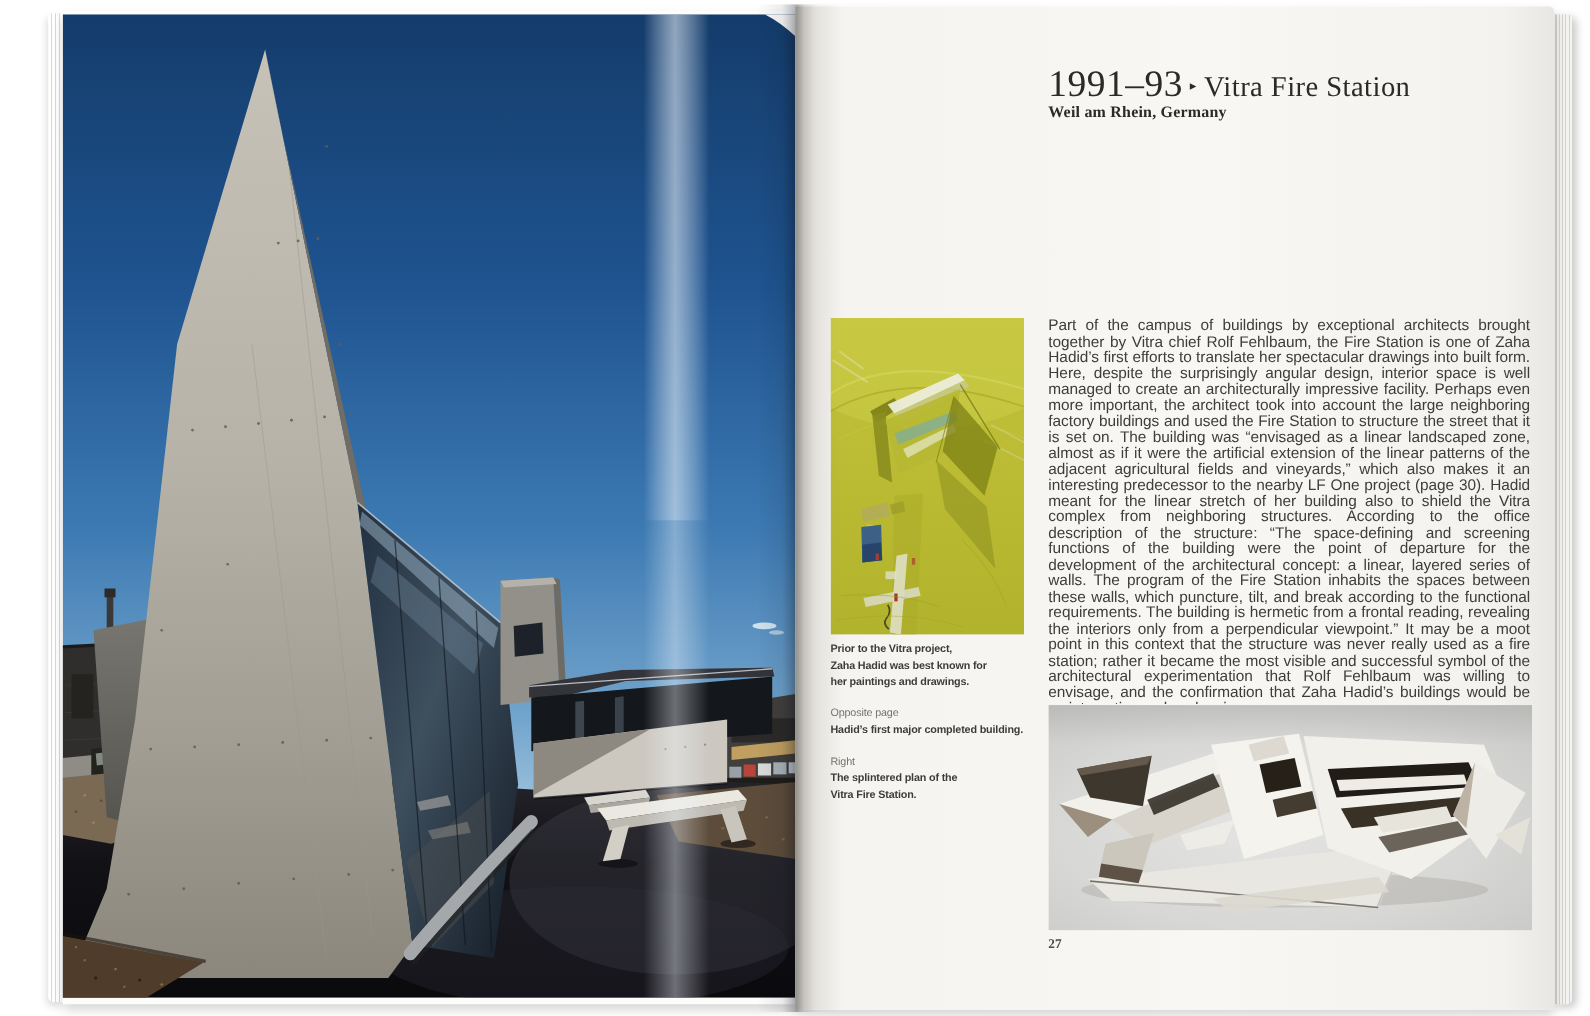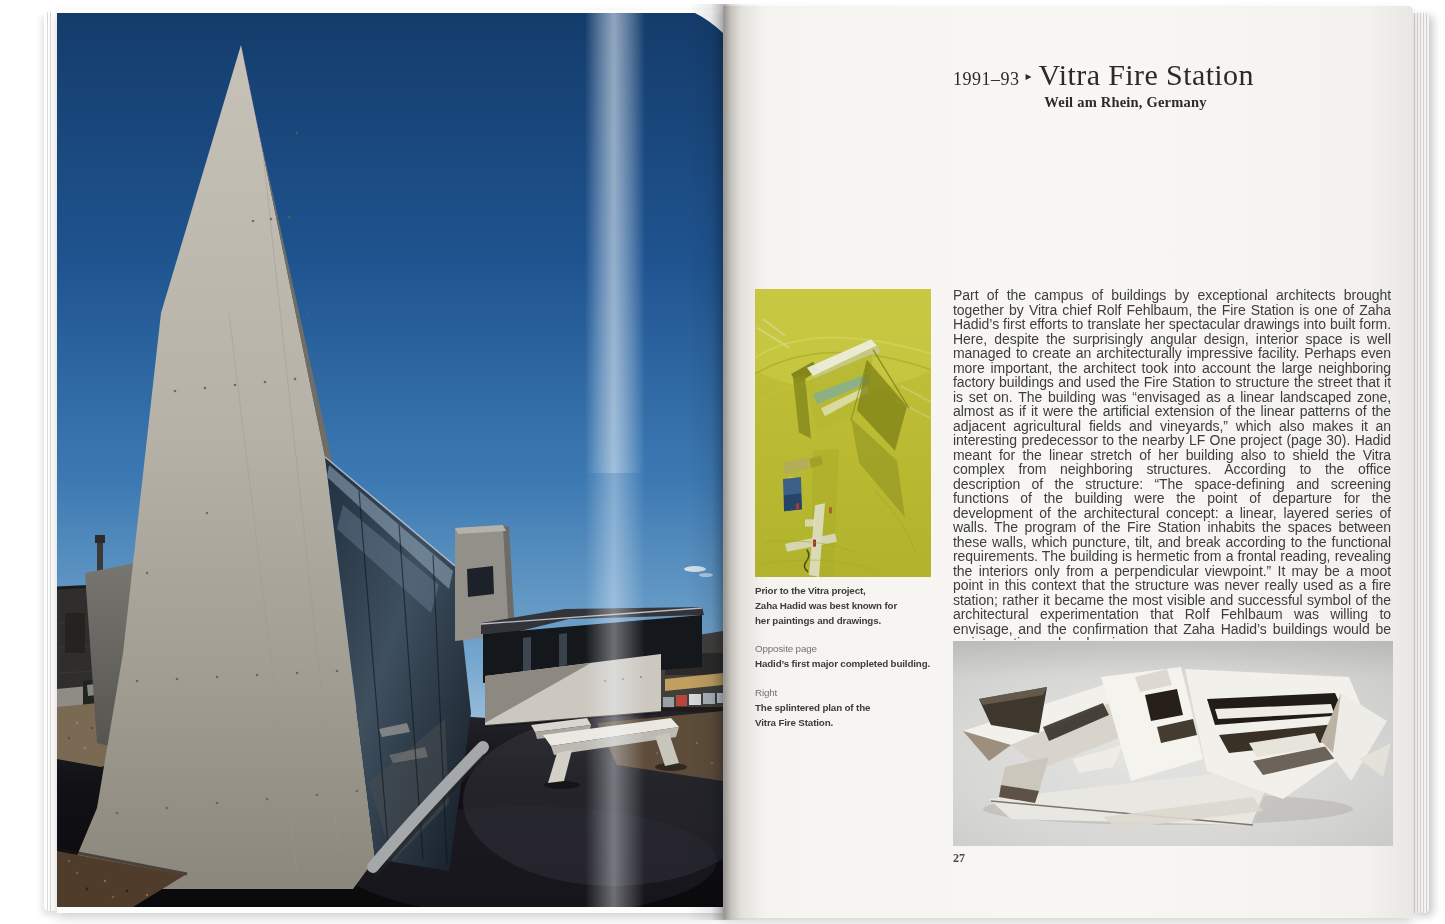--- a/index.html
+++ b/index.html
@@ -24,24 +24,24 @@
     border-radius:0 5px 5px 0; box-shadow:0 5px 10px rgba(0,0,0,.16);
     background:linear-gradient(90deg,#d9d7d2 0px,#eceae6 16px,#f5f4f1 46px,#f8f7f4 55%,#f3f2ef 93%,#e9e7e3 100%); }
 
   .gutter-shade { position:absolute; left:688px; top:4px; width:88px; height:916px; z-index:6; pointer-events:none;
     background:linear-gradient(90deg, rgba(12,16,26,0) 0%, rgba(12,16,26,.08) 26%, rgba(12,16,26,.28) 39%,
       rgba(35,32,28,.36) 41%, rgba(86,80,72,.20) 49%, rgba(130,125,117,.08) 62%, rgba(245,244,241,0) 86%); }
 
   
   .title-row { position:absolute; left:230px; top:52px; display:flex; align-items:baseline;
     font-family:"Liberation Serif", serif; color:#2b2a27; }
-  .title-years { font-size:18px; letter-spacing:.5px; }
+  .title-years { font-size:34px; letter-spacing:.5px; }
   .title-sep { font-size:12px; margin:0 7px 0 6px; position:relative; top:-5px; color:#2b2a27; }
-  .title-name { font-size:30px; letter-spacing:.4px; }
-  .subtitle { position:absolute; left:230px; top:88px; width:345px; text-align:center;
+  .title-name { font-size:26px; letter-spacing:.4px; }
+  .subtitle { position:absolute; left:230px; top:88px; width:345px; text-align:left;
     font-family:"Liberation Serif", serif; font-weight:bold; font-size:14.5px; color:#2b2a27; letter-spacing:.2px; }
 
   .painting { position:absolute; left:32px; top:283px; width:176px; height:288px; overflow:hidden; }
   .painting svg { display:block; width:100%; height:100%; }
 
   .captions { position:absolute; left:32px; top:578px; width:204px;
     font-size:9.8px; line-height:14.8px; letter-spacing:-0.15px; color:#3c3c39; }
   .cap-group { margin-bottom:14px; }
   .cap-label { font-weight:normal; color:#74726c; }
   .cap-line { font-weight:bold; }

